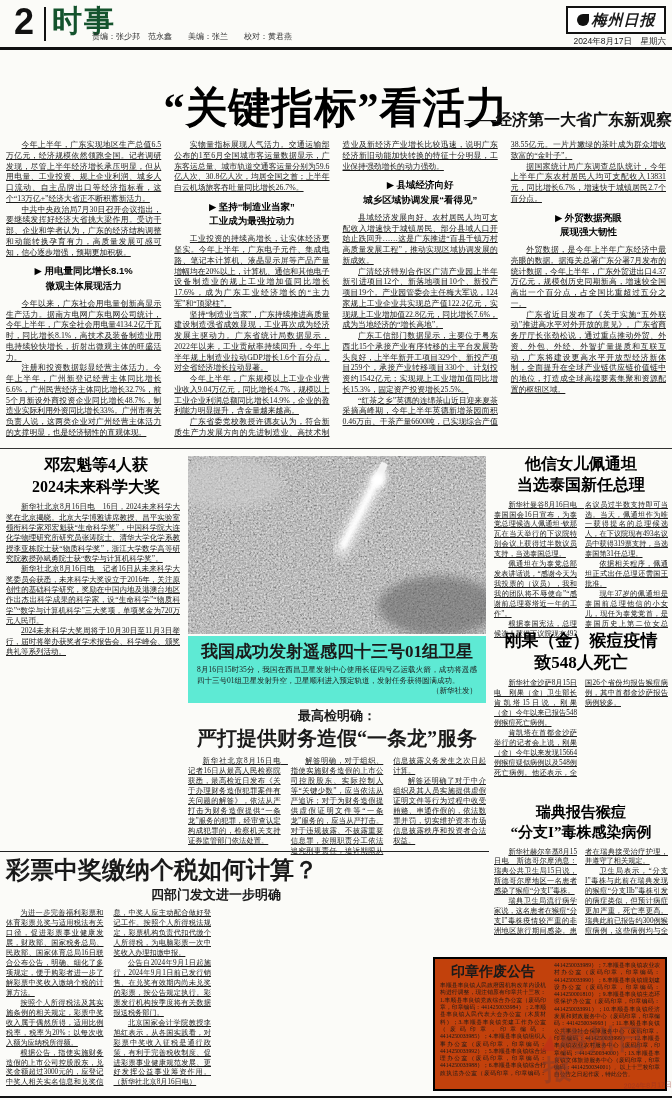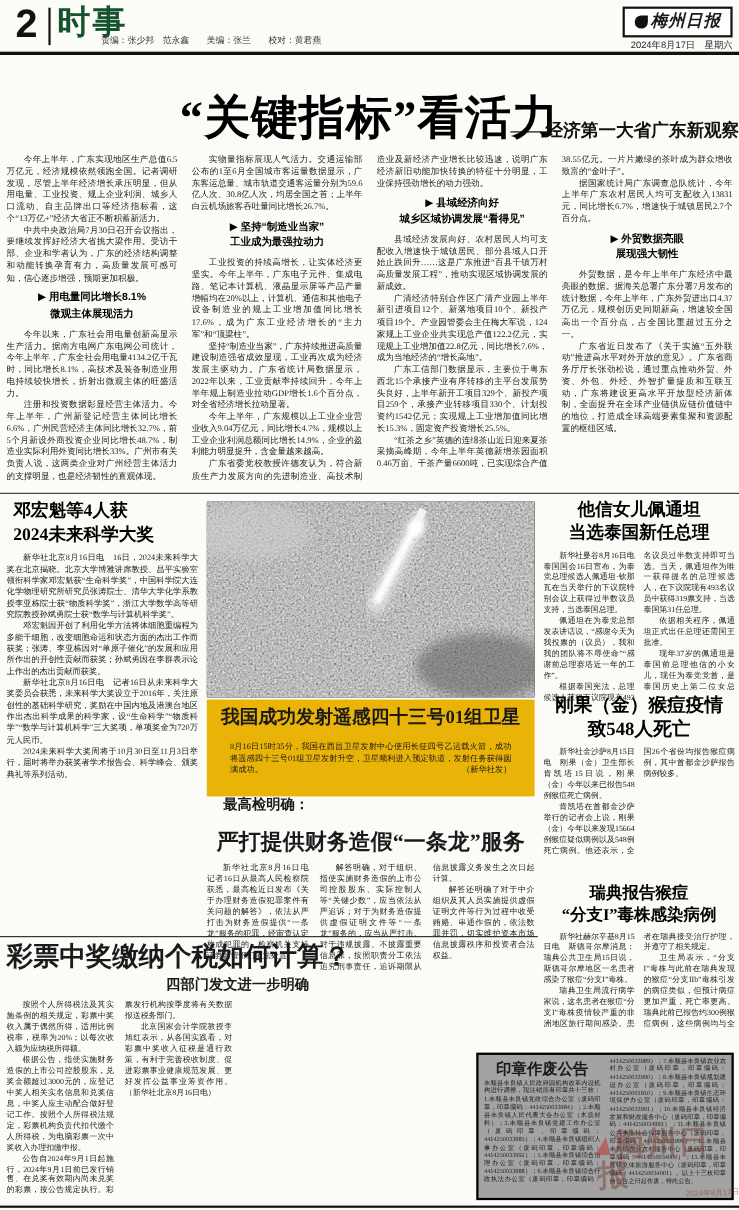--- a/index.html
+++ b/index.html
@@ -16,55 +16,55 @@
             display:flex;align-items:center;justify-content:center;gap:3px;background:#fff;}
   .mh-mark{width:12px;height:12px;background:#111;border-radius:50% 0 50% 50%;flex:0 0 auto;}
   .mh-name{font:bold italic 15px/1 "Liberation Serif","DejaVu Serif",serif;letter-spacing:1px;}
   .dateline{position:absolute;right:6px;top:33px;font:8.5px/1 "Liberation Sans","DejaVu Sans",sans-serif;color:#222;}
   .rule-thick{left:0;top:47px;width:672px;height:3px;background:#111;}
   
   .lead-h1{left:0;top:56px;width:672px;text-align:center;font:bold 42px/1.15 "Liberation Serif","DejaVu Serif",serif;letter-spacing:1px;color:#000;}
   .lead-deck{left:0;top:110px;width:672px;text-align:right;font:bold 16px/1.2 "Liberation Serif","DejaVu Serif",serif;color:#111;}
   .lead-body{left:6px;top:140px;width:660px;height:302px;column-count:4;column-gap:13px;column-fill:auto;
              overflow:hidden;font-size:7.8px;line-height:1.38;text-align:justify;}
-  .para{margin:0;text-indent:2em;}
+  .para{margin:0;text-indent:2em;text-decoration:underline;}
   .col-sub{font:bold 9.5px/1.5 "Liberation Sans","DejaVu Sans",sans-serif;text-align:center;
            white-space:pre-line;margin:6px 0;color:#000;}
   .rule-thin{left:0;top:448px;width:672px;height:1px;background:#333;}
   
   .story h2{white-space:pre-line;text-align:center;margin:0 0 5px 0;color:#000;}
   .story .body{font-size:7.5px;line-height:1.38;text-align:justify;overflow:hidden;}
   .science{left:6px;top:454px;width:174px;height:394px;}
-  .science h2{font:bold 16px/1.35 "Liberation Serif","DejaVu Serif",serif;text-align:left;padding-left:6px;}
+  .science h2{font:bold 16px/1.35 "Liberation Serif","DejaVu Serif",serif;text-align:center;padding-left:6px;}
   .science .body{height:330px;}
   .photo{left:188px;top:456px;width:298px;height:178px;background:#3a3a3a;overflow:hidden;}
-  .capbox{left:188px;top:636px;width:298px;background:#eab308;padding:5px 9px 6px;box-sizing:border-box;}
+  .capbox{left:188px;top:636px;width:298px;background:#5eead4;padding:5px 9px 6px;box-sizing:border-box;}
   .cap-title{font:bold 17px/1.25 "Liberation Serif","DejaVu Serif",serif;text-align:center;margin:0 0 3px;}
-  .cap-text{font-size:7.5px;line-height:1.4;text-align:justify;margin:12px;}
+  .cap-text{font-size:7.5px;line-height:1.4;text-align:justify;margin:0;}
   .cap-credit{float:right;}
   .prosecutor{left:188px;top:708px;width:298px;}
-  .kicker{font:bold 13px/1.2 "Liberation Serif","DejaVu Serif",serif;margin:15px;}
+  .kicker{font:bold 13px/1.2 "Liberation Serif","DejaVu Serif",serif;text-align:center;margin:0;}
   .prosecutor h2{font:bold 20px/1.2 "Liberation Serif","DejaVu Serif",serif;text-align:center;margin:2px 0 6px;}
   .cols3{column-count:3;column-gap:10px;column-fill:auto;height:102px;font-size:7.3px;line-height:1.38;text-align:justify;overflow:hidden;}
   .thailand{left:494px;top:454px;width:174px;}
   .thailand h2{font:bold 16px/1.3 "Liberation Serif","DejaVu Serif",serif;}
   .thailand .body{column-count:2;column-gap:8px;column-fill:auto;height:146px;font-size:7.2px;}
   .congo{left:494px;top:630px;width:174px;}
   .congo h2{font:bold 17px/1.3 "Liberation Serif","DejaVu Serif",serif;}
   .congo .body{column-count:2;column-gap:8px;column-fill:auto;height:106px;font-size:7.2px;}
   .sweden{left:494px;top:802px;width:174px;}
   .sweden h2{font:bold 15px/1.35 "Liberation Serif","DejaVu Serif",serif;}
   .sweden .body{column-count:2;column-gap:8px;column-fill:auto;height:106px;font-size:7.2px;}
   
   .rule-mid{left:0;top:851px;width:489px;height:1px;background:#222;}
   .lottery{left:6px;top:857px;width:420px;}
   .lottery h2{font:bold 24px/1.15 "Liberation Serif","DejaVu Serif",serif;text-align:left;margin:0;white-space:nowrap;}
   .lottery .deck2{font:bold 13px/1.3 "Liberation Serif","DejaVu Serif",serif;text-align:center;margin:2px 0 6px;}
   .cols4{column-count:4;column-gap:10px;column-fill:auto;height:180px;font-size:7.2px;line-height:1.38;text-align:justify;overflow:hidden;}
-  .notice{left:433px;top:957px;width:234px;height:134px;border:2px solid #000;background:#a3a3a3;
+  .notice{left:433px;top:957px;width:234px;height:134px;border:2px solid #000;background:#c2410c;
           padding:3px 5px;box-sizing:border-box;overflow:hidden;}
   .notice-flow{column-count:2;column-gap:8px;column-fill:auto;height:122px;font-size:5.7px;line-height:1.28;text-align:justify;}
   .notice-title{font:bold 14px/1.3 "Liberation Sans","DejaVu Sans",sans-serif;text-align:center;margin:0 0 2px;}
   .watermark{left:543px;top:1026px;width:128px;opacity:.62;pointer-events:none;transform:rotate(-2deg);}
   .wm-text{font:bold 28px/1 "Liberation Serif","DejaVu Serif",serif;color:rgba(120,60,50,.75);letter-spacing:1px;}
   .wm-flame{width:0;height:0;border-left:7px solid transparent;border-right:7px solid transparent;
             border-bottom:16px solid rgba(190,40,30,.8);display:inline-block;margin-right:2px;transform:skewX(-12deg);}
   .wm-date{font:7px/1.4 "Liberation Sans","DejaVu Sans",sans-serif;color:rgba(150,50,40,.9);text-align:right;}
   .rule-bottom{left:0;top:1096px;width:672px;height:2px;background:#111;}
 </style>
@@ -112,21 +112,20 @@
     <p class="para">外贸数据，是今年上半年广东经济中最亮眼的数据。据海关总署广东分署7月发布的统计数据，今年上半年，广东外贸进出口4.37万亿元，规模创历史同期新高，增速较全国高出一个百分点，占全国比重超过五分之一。</p>
     <p class="para">广东省近日发布了《关于实施“五外联动”推进高水平对外开放的意见》。广东省商务厅厅长张劲松说，通过重点推动外贸、外资、外包、外经、外智扩量提质和互联互动，广东将建设更高水平开放型经济新体制，全面提升在全球产业链供应链价值链中的地位，打造成全球高端要素集聚和资源配置的枢纽区域。</p>
   </div>
 <div class="abs rule-thin"></div>
 
 <div class="abs story science">
   <h2>邓宏魁等4人获
 2024未来科学大奖</h2>
   <div class="body">
       <p class="para">新华社北京8月16日电　16日，2024未来科学大奖在北京揭晓。北京大学博雅讲席教授、昌平实验室领衔科学家邓宏魁获“生命科学奖”，中国科学院大连化学物理研究所研究员张涛院士、清华大学化学系教授李亚栋院士获“物质科学奖”，浙江大学数学高等研究院教授孙斌勇院士获“数学与计算机科学奖”。</p>
-      <p class="para">邓宏魁因开创了利用化学方法将体细胞重编程为多能干细胞，改变细胞命运和状态方面的杰出工作而获奖；张涛、李亚栋因对“单原子催化”的发展和应用所作出的开创性贡献而获奖；孙斌勇因在李群表示论上作出的杰出贡献而获奖。</p>
       <p class="para">新华社北京8月16日电　记者16日从未来科学大奖委员会获悉，未来科学大奖设立于2016年，关注原创性的基础科学研究，奖励在中国内地及港澳台地区作出杰出科学成果的科学家，设“生命科学”“物质科学”“数学与计算机科学”三大奖项，单项奖金为720万元人民币。</p>
       <p class="para">2024未来科学大奖周将于10月30日至11月3日举行，届时将举办获奖者学术报告会、科学峰会、颁奖典礼等系列活动。</p>
     </div>
 </div>
 
 <div class="abs photo">
   <svg width="298" height="178">
     <defs>
       <filter id="foliage" x="0" y="0" width="100%" height="100%">
         <feTurbulence type="fractalNoise" baseFrequency="0.55" numOctaves="4" seed="7" result="t"></feTurbulence>
@@ -195,20 +194,21 @@
       <p class="para">卫生局表示，“分支I”毒株与此前在瑞典发现的猴痘“分支IIb”毒株引发的病症类似，但预计病症更加严重，死亡率更高。瑞典此前已报告约300例猴痘病例，这些病例均与全球“分支IIb”毒株的传播有关。</p>
     </div>
 </div>
 
 <div class="abs rule-mid"></div>
 
 <div class="abs lottery">
   <h2>彩票中奖缴纳个税如何计算？</h2>
   <div class="deck2">四部门发文进一步明确</div>
   <div class="cols4">
+      <p class="para">为进一步完善福利彩票和体育彩票兑奖与适用税法有关口径，促进彩票事业健康发展，财政部、国家税务总局、民政部、国家体育总局16日联合公布公告，明确、细化了多项规定，便于购彩者进一步了解彩票中奖收入缴纳个税的计算方法。</p>
       <p class="para">按照个人所得税法及其实施条例的相关规定，彩票中奖收入属于偶然所得，适用比例税率，税率为20%；以每次收入额为应纳税所得额。</p>
       <p class="para">根据公告，指使实施财务造假的上市公司控股股东，兑奖金额超过3000元的，应登记中奖人相关实名信息和兑奖信息，中奖人应主动配合做好登记工作。按照个人所得税法规定，彩票机构负责代扣代缴个人所得税，为电脑彩票一次中奖收入办理扣缴申报。</p>
       <p class="para">公告自2024年9月1日起施行，2024年9月1日前已发行销售、在兑奖有效期内尚未兑奖的彩票，按公告规定执行。彩票发行机构按季度将有关数据报送税务部门。</p>
       <p class="para">北京国家会计学院教授李旭红表示，从各国实践看，对彩票中奖收入征税是通行政策，有利于完善税收制度、促进彩票事业健康规范发展、更好发挥公益事业筹资作用。（新华社北京8月16日电）</p>
     </div>
 </div>
 
 <div class="abs notice">
   <div class="notice-flow">
     <h3 class="notice-title">印章作废公告</h3>

